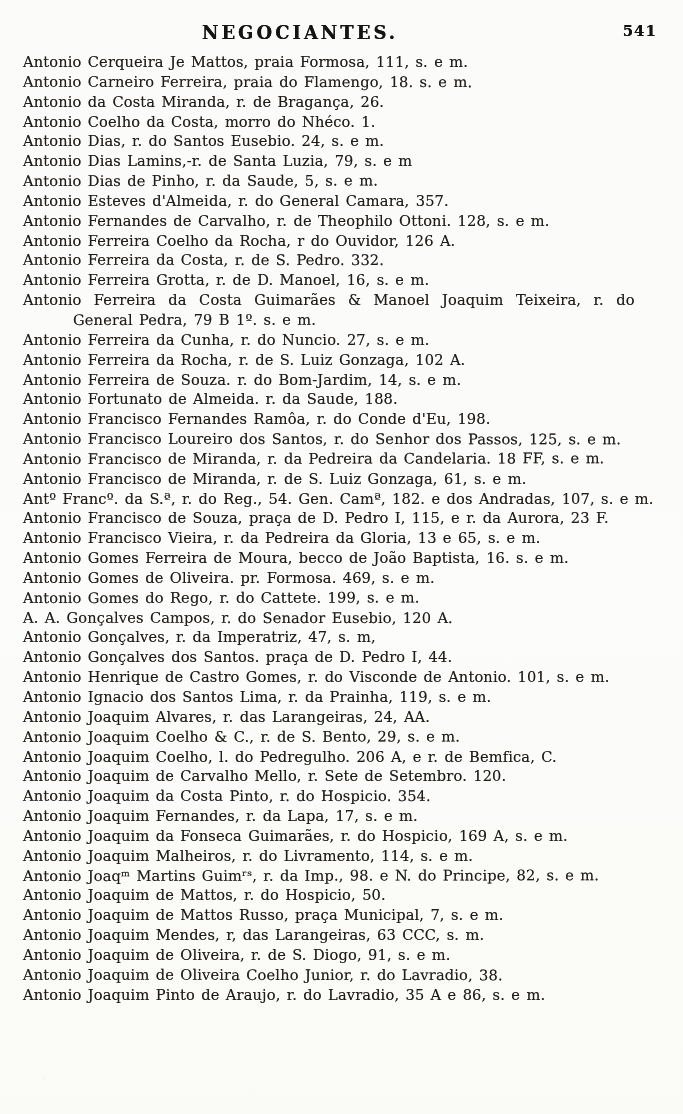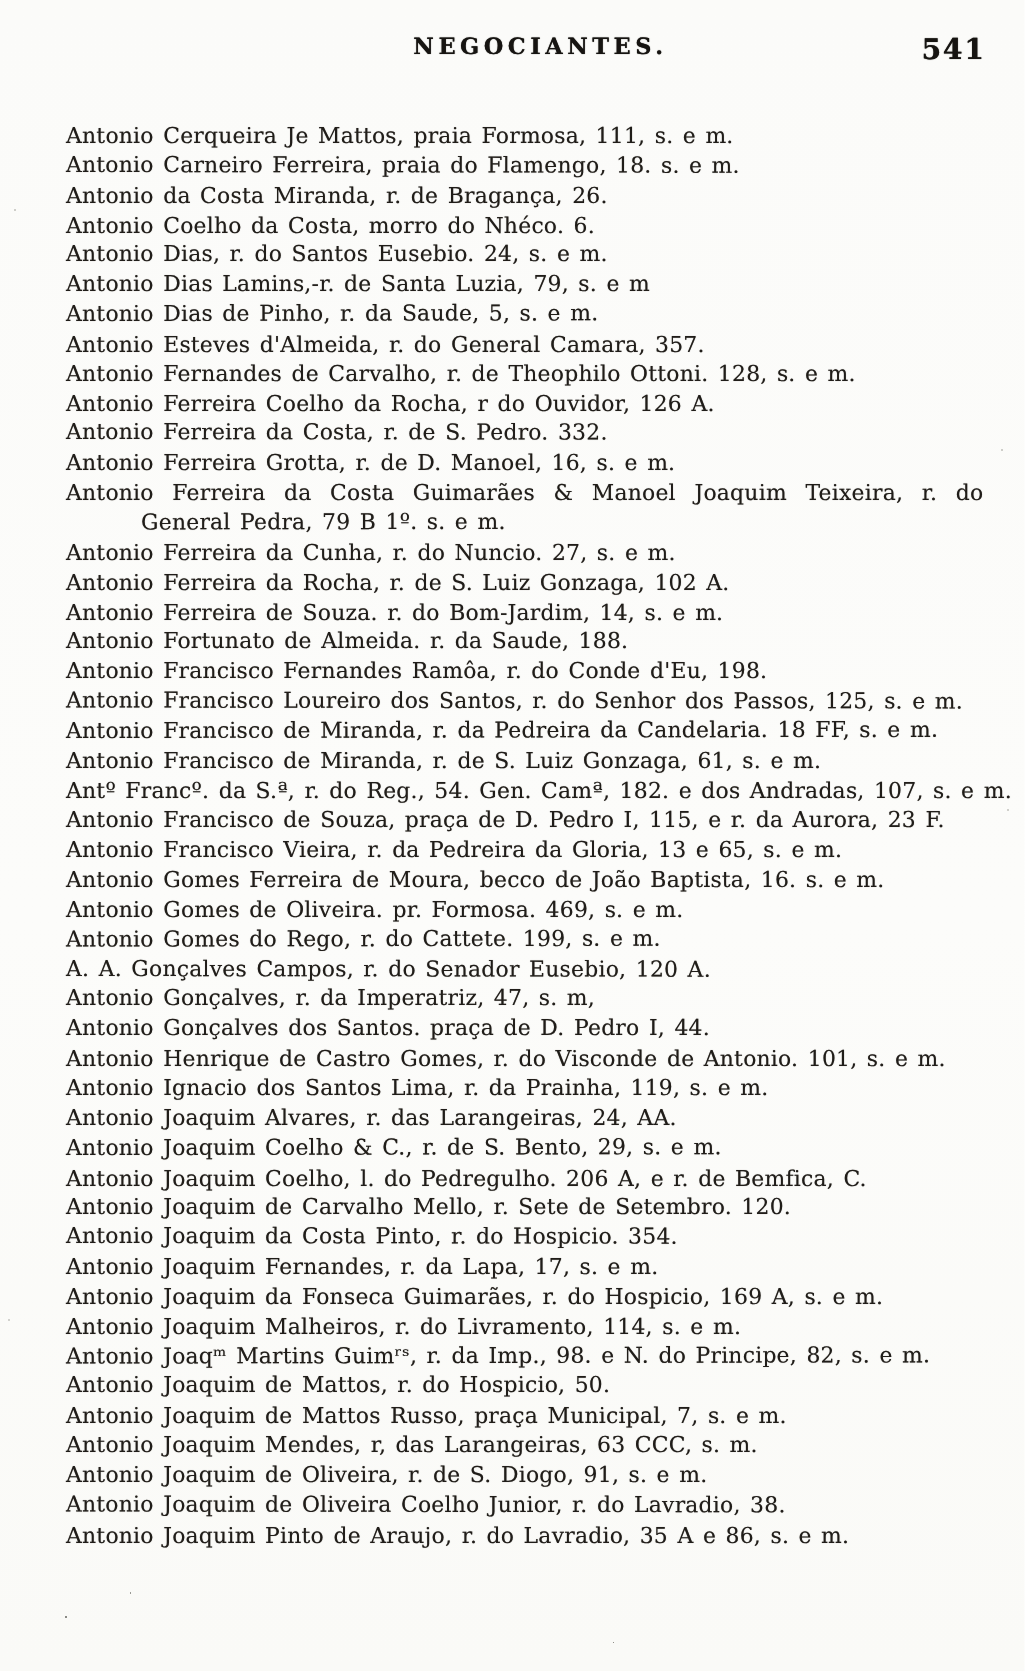--- a/index.html
+++ b/index.html
@@ -21,38 +21,38 @@
       radial-gradient(circle 1px at 10px 140px, #b5b5af 40%, transparent 60%),
       radial-gradient(circle 1px at 6px 880px, #bcbcb6 40%, transparent 60%),
       linear-gradient(180deg, #fbfbf9 0%, #fcfcfa 55%, #fafaf7 100%);
     color: #1d1b18;
   }
   .page-header {
     position: absolute; top: 22px; left: 0; right: 0; height: 24px;
   }
   .header-title {
     position: absolute; left: 155px; width: 290px;
-    text-align: right;
+    text-align: center;
     font-weight: bold;
-    font-size: 15px;
+    font-size: 18px;
     letter-spacing: 3px;
     color: #161411;
     text-shadow: 0 0 0.6px #2a2823;
   }
   .header-page-number {
     position: absolute; right: 26px; top: 0;
     font-weight: bold;
-    font-size: 19px;
+    font-size: 15px;
     letter-spacing: 1px;
     color: #161411;
     text-shadow: 0 0 0.6px #2a2823;
   }
   .entry-list {
     position: absolute;
-    top: 52px; left: 44px; right: 14px; margin-top: 29px;
+    top: 52px; left: 23px; right: 14px;
   }
   .entry-line {
     font-size: 14.6px;
     line-height: 19.85px;
     white-space: nowrap;
     letter-spacing: 0.15px;
     word-spacing: 1.5px;
     color: #201d19;
     text-shadow: 0 0 0.5px rgba(32, 28, 22, 0.55);
   }
@@ -69,21 +69,21 @@
 <div class="page">
   <div class="page-header">
     <div class="header-title">NEGOCIANTES.</div>
     <div class="header-page-number">541</div>
   </div>
 
   <div class="entry-list">
       <div class="entry-line">Antonio Cerqueira Je Mattos, praia Formosa, 111, s. e m.</div>
       <div class="entry-line">Antonio Carneiro Ferreira, praia do Flamengo, 18. s. e m.</div>
       <div class="entry-line">Antonio da Costa Miranda, r. de Bragança, 26.</div>
-      <div class="entry-line">Antonio Coelho da Costa, morro do Nhéco. 6.</div>
+      <div class="entry-line">Antonio Coelho da Costa, morro do Nhéco. 1.</div>
       <div class="entry-line">Antonio Dias, r. do Santos Eusebio. 24, s. e m.</div>
       <div class="entry-line">Antonio Dias Lamins,-r. de Santa Luzia, 79, s. e m</div>
       <div class="entry-line">Antonio Dias de Pinho, r. da Saude, 5, s. e m.</div>
       <div class="entry-line">Antonio Esteves d'Almeida, r. do General Camara, 357.</div>
       <div class="entry-line">Antonio Fernandes de Carvalho, r. de Theophilo Ottoni. 128, s. e m.</div>
       <div class="entry-line">Antonio Ferreira Coelho da Rocha, r  do Ouvidor, 126 A.</div>
       <div class="entry-line">Antonio Ferreira da Costa, r. de S. Pedro. 332.</div>
       <div class="entry-line">Antonio Ferreira Grotta, r. de D. Manoel, 16, s. e m.</div>
       <div class="entry-line spread">Antonio Ferreira da Costa Guimarães &amp; Manoel Joaquim Teixeira, r. do</div>
       <div class="entry-line cont">General Pedra, 79 B 1º. s. e m.</div>

